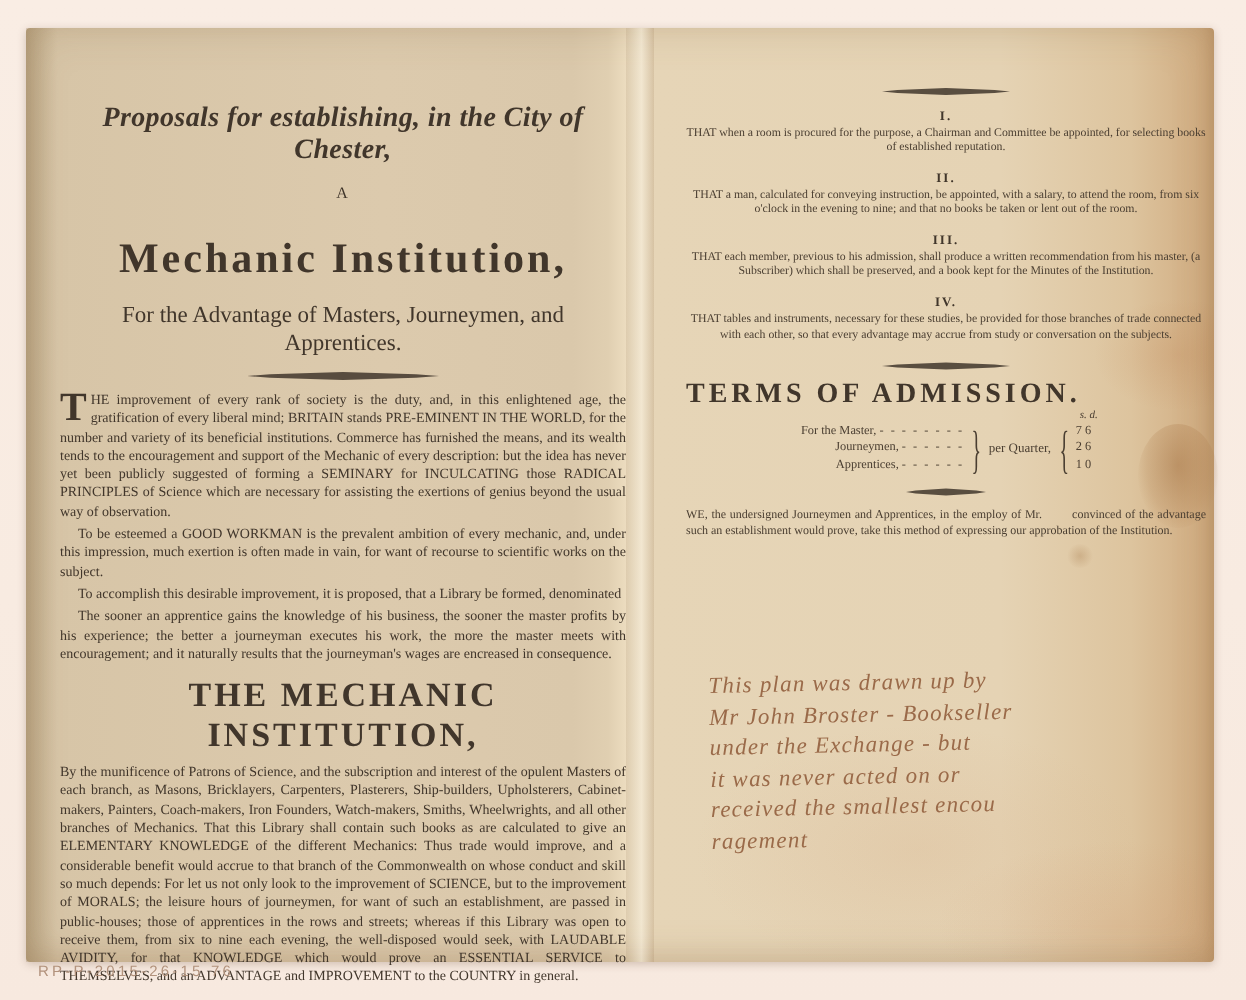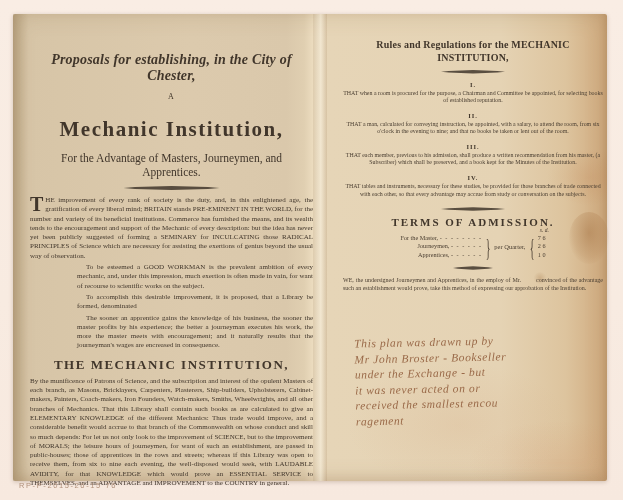--- a/index.html
+++ b/index.html
@@ -30,30 +30,30 @@
   
   .pageL{position:absolute;left:17px;top:38px;width:283px;}
   .kicker{font-style:italic;font-weight:bold;font-size:14px;text-align:center;letter-spacing:0.2px;}
   .article-a{text-align:center;font-size:8px;margin-top:8px;letter-spacing:1px;}
   .main-title{text-align:center;font-size:21px;font-weight:bold;letter-spacing:1.5px;margin-top:16px;}
   .subtitle{text-align:center;font-size:11.5px;font-weight:normal;line-height:14px;margin:9px auto 0;width:92%;}
   .rule-swell{width:96px;height:4px;margin:7px auto 6px;background:#41362b;
     clip-path:polygon(0 50%,12% 28%,50% 0,88% 28%,100% 50%,88% 72%,50% 100%,12% 72%);opacity:0.85;}
   .rule-swell.small{width:64px;height:3.5px;margin:6px auto 5px;}
   .bodytext{font-size:7px;line-height:9.3px;text-align:justify;margin:2px 0 0;}
-  .bodytext.indent{text-indent:9px;margin-left:47px;}
+  .bodytext.indent{text-indent:9px;}
   .dropcap{float:left;font-size:20px;line-height:17px;padding:0 2px 0 0;font-weight:bold;}
-  .sec-title{text-align:center;font-size:13px;font-weight:bold;letter-spacing:1.5px;margin-top:6px;}
+  .sec-title{text-align:center;font-size:17px;font-weight:bold;letter-spacing:1.5px;margin-top:6px;}
 
   
   .pageR{position:absolute;left:330px;top:24px;width:260px;}
   .r-head{font-size:10px;font-weight:bold;text-align:center;line-height:13px;letter-spacing:0.2px;}
   .r-numeral{text-align:center;font-size:6.5px;font-weight:bold;margin-top:7px;letter-spacing:1px;}
   .r-rule{font-size:5.9px;line-height:7.6px;text-align:center;margin-top:2px;color:#4a3e31;}
-  .terms-title{text-align:center;font-size:11px;font-weight:bold;letter-spacing:2px;margin-top:4px;}
+  .terms-title{text-align:left;font-size:14px;font-weight:bold;letter-spacing:2px;margin-top:4px;}
   .terms{position:relative;display:flex;justify-content:center;align-items:center;margin-top:6px;gap:4px;}
   .terms-labels{font-size:6.2px;line-height:8.5px;text-align:right;color:#4a3e31;}
   .terms-leader{letter-spacing:1px;}
   .brace{font-size:9px;color:#4a3e31;transform:scaleY(2.9) scaleX(1.1);font-weight:400;}
   .per-quarter{font-size:6.5px;color:#4a3e31;}
   .terms-values{font-size:6.2px;line-height:8.5px;text-align:left;color:#4a3e31;position:relative;}
   .unit-header{position:absolute;top:-8px;left:2px;font-size:5.5px;font-style:italic;white-space:nowrap;}
   .pledge{font-size:6px;line-height:8px;text-align:justify;margin-top:6px;color:#4a3e31;}
   .handnote{position:absolute;left:342px;top:320px;width:240px;transform:rotate(-1.2deg);
     font-style:italic;font-size:11.5px;line-height:15.5px;letter-spacing:0.6px;color:#9a6a49;}
@@ -83,21 +83,20 @@
       <p class="bodytext indent">To be esteemed a GOOD WORKMAN is the prevalent ambition of every mechanic, and, under this impression, much exertion is often made in vain, for want of recourse to scientific works on the subject.</p>
       <p class="bodytext indent">To accomplish this desirable improvement, it is proposed, that a Library be formed, denominated</p>
       <p class="bodytext indent">The sooner an apprentice gains the knowledge of his business, the sooner the master profits by his experience; the better a journeyman executes his work, the more the master meets with encouragement; and it naturally results that the journeyman's wages are encreased in consequence.</p>
 
       <div class="sec-title">THE MECHANIC INSTITUTION,</div>
 
       <p class="bodytext" style="margin-top:4px;">By the munificence of Patrons of Science, and the subscription and interest of the opulent Masters of each branch, as Masons, Bricklayers, Carpenters, Plasterers, Ship-builders, Upholsterers, Cabinet-makers, Painters, Coach-makers, Iron Founders, Watch-makers, Smiths, Wheelwrights, and all other branches of Mechanics.  That this Library shall contain such books as are calculated to give an ELEMENTARY KNOWLEDGE of the different Mechanics: Thus trade would improve, and a considerable benefit would accrue to that branch of the Commonwealth on whose conduct and skill so much depends: For let us not only look to the improvement of SCIENCE, but to the improvement of MORALS; the leisure hours of journeymen, for want of such an establishment, are passed in public-houses; those of apprentices in the rows and streets; whereas if this Library was open to receive them, from six to nine each evening, the well-disposed would seek, with LAUDABLE AVIDITY, for that KNOWLEDGE which would prove an ESSENTIAL SERVICE to THEMSELVES, and an ADVANTAGE and IMPROVEMENT to the COUNTRY in general.</p>
     </div>
 
     <div class="pageR">
-      <div class="r-head">Rules and Regulations for the MECHANIC INSTITUTION,</div>
       <div class="rule-swell small"></div>
 
       <div>
         <div class="r-numeral">I.</div>
         <div class="r-rule">THAT when a room is procured for the purpose, a Chairman and Committee be appointed, for selecting books of established reputation.</div>
       </div>
       <div>
         <div class="r-numeral">II.</div>
         <div class="r-rule">THAT a man, calculated for conveying instruction, be appointed, with a salary, to attend the room, from six o'clock in the evening to nine; and that no books be taken or lent out of the room.</div>
       </div>

